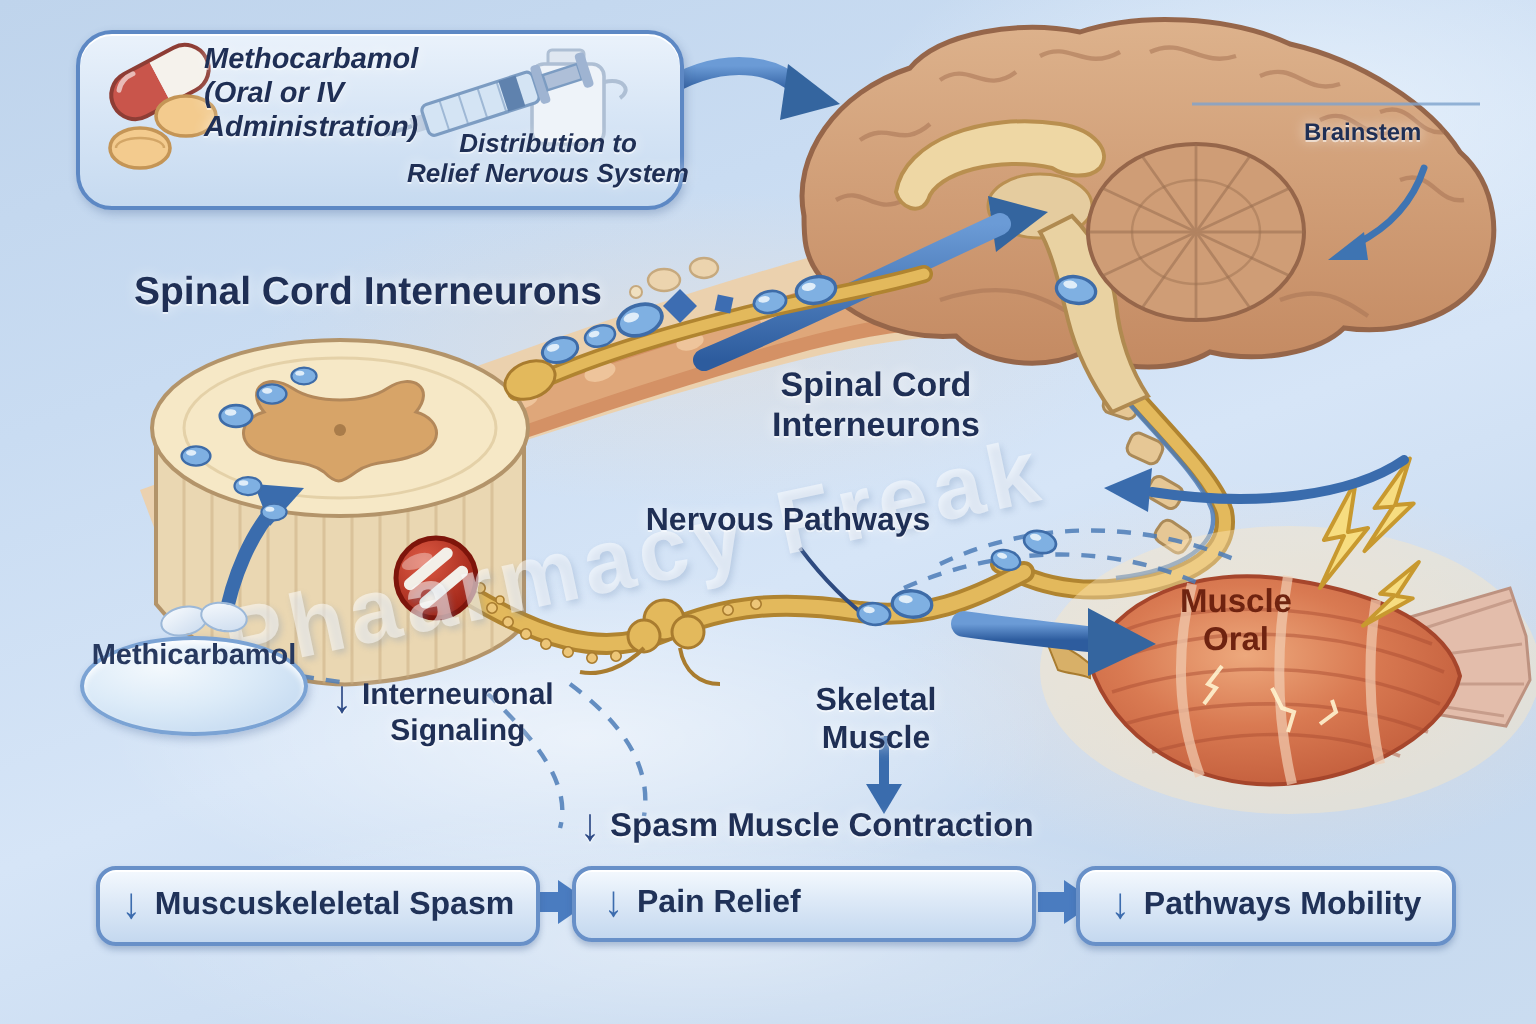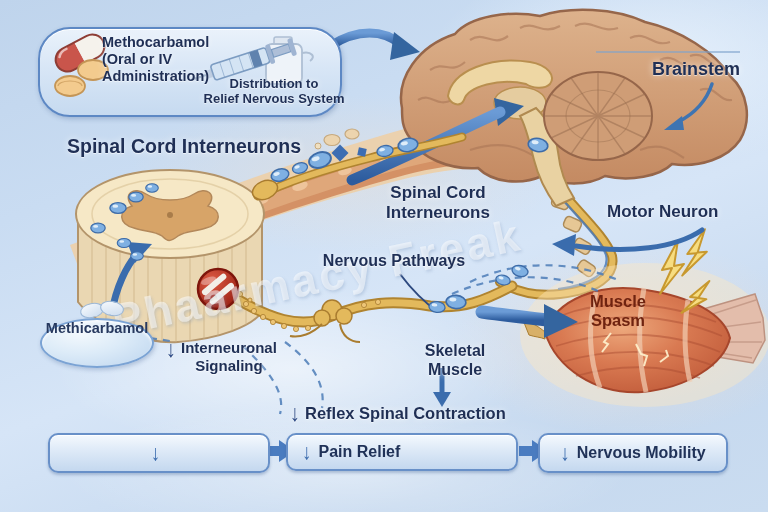--- a/index.html
+++ b/index.html
@@ -23,24 +23,25 @@
     font-size:45px;font-weight:bold;letter-spacing:3px;
     color:rgba(255,255,255,.52);text-shadow:1px 2px 3px rgba(110,140,180,.28);
     transform:rotate(-12deg);pointer-events:none;
   }
   .lbl{
     position:absolute;z-index:10;color:#1f2f55;font-weight:bold;line-height:1.18;
     text-shadow:0 1px 0 rgba(255,255,255,.55),0 0 7px rgba(255,255,255,.75);
   }
   .center{text-align:center;}
   .admin-box{
-    position:absolute;left:38px;top:27px;width:300px;height:86px;z-index:10;
-    border:2.5px solid #5d88c4;border-radius:32px;
+    position:absolute;left:38px;top:15px;width:300px;height:86px;z-index:10;
+    border:2.5px solid #5d88c4;border-radius:18px;
     background:linear-gradient(180deg,#eaf2fb 0%,#d8e6f6 45%,#c6daf0 100%);
     box-shadow:inset 0 1px 0 #fff,1px 2px 5px rgba(60,90,140,.3);
+    font-style:italic;
   }
   .flow-box{
     position:absolute;top:433px;z-index:10;display:flex;align-items:center;justify-content:center;
     border:2px solid #6890c8;border-radius:10px;
     background:linear-gradient(180deg,#f4f9fe 0%,#dde9f7 45%,#c4d8ef 100%);
     box-shadow:0 2px 3px rgba(70,100,150,.35),inset 0 1px 0 #fff;
     font-weight:bold;font-size:16px;color:#203258;
   }
   .flow-box .fb-arrow{color:#3c6cae;font-size:19px;margin-right:7px;transform:scaleY(1.15);}
   .dn-arrow{color:#2e4b86;font-size:20px;font-weight:bold;margin-right:5px;transform:scaleY(1.15);display:inline-block;}
@@ -327,68 +328,68 @@
         <rect x="70" y="-4" width="18" height="8" fill="#aebfd8" stroke="#7c9cc2" stroke-width="1.2"></rect>
         <rect x="88" y="-9" width="5" height="18" rx="2" fill="#9fb4d2"></rect>
       </g>
     </svg>
     <div class="lbl center" style="position:absolute;left:158px;top:47px;width:152px;font-size:13px">
       <span>Distribution to</span><br>
       <span>Relief Nervous System</span>
     </div>
   </div>
 
-  <div class="lbl" style="left:652px;top:59px;font-size:18px">Brainstem</div>
+  <div class="lbl" style="left:652px;top:59px;font-size:12px">Brainstem</div>
   <div class="lbl center" style="left:368px;top:183px;width:140px;font-size:17px">
     <span>Spinal Cord</span><br>
     <span>Interneurons</span>
   </div>
 
   <div class="lbl" style="left:67px;top:135px;font-size:19.5px">Spinal Cord Interneurons</div>
 
-  <div class="lbl" style="left:607px;top:202px;font-size:17px">Motor Neuron</div>
 
   <div class="lbl center" style="left:314px;top:233px;width:160px;font-size:16px">
     <br>
     <span>Nervous Pathways</span>
   </div>
 
   <div class="bubble-pill" style="left:80px;top:303px;transform:rotate(-12deg)"></div>
   <div class="bubble-pill" style="left:100px;top:301px;transform:rotate(10deg)"></div>
   <div class="bubble">
     <span>Methicarbamol</span>
   </div>
 
   <div class="lbl" style="left:166px;top:339px;display:flex">
     <span class="dn-arrow">↓</span>
     <span class="center" style="font-size:15px;display:inline-block">
       <span>Interneuronal</span><br>
       <span>Signaling</span>
     </span>
   </div>
 
-  <div class="lbl center" style="left:412px;top:342px;width:86px;font-size:16px">
+  <div class="lbl center" style="left:395px;top:342px;width:86px;font-size:16px">
     <span>Skeletal</span><br>
     <span>Muscle</span>
   </div>
 
   <div class="lbl center" style="left:576px;top:292px;width:84px;font-size:16.5px;color:#6f2310;text-shadow:none">
     <span>Muscle</span><br>
-    <span>Spasm</span>
+    <span>Oral</span>
   </div>
 
   <div class="lbl" style="left:290px;top:402px;font-size:16.5px;display:flex;align-items:center">
     <span class="dn-arrow">↓</span>
-    <span>Reflex Spinal Contraction</span>
+    <span>Spasm Muscle Contraction</span>
   </div>
 
   <div class="flow-box" style="left:48px;width:218px;height:36px">
     <span class="fb-arrow">↓</span>
+    <span>Muscuskeleletal Spasm</span>
   </div>
   <div class="flow-box" style="left:286px;width:232px;height:38px;justify-content:flex-start;padding-left:14px;box-sizing:border-box">
     <span class="fb-arrow">↓</span>
     <span>Pain Relief</span>
   </div>
   <div class="flow-box" style="left:538px;width:186px;height:36px">
     <span class="fb-arrow">↓</span>
-    <span>Nervous Mobility</span>
+    <span>Pathways Mobility</span>
   </div>
 </div>
 
 </body></html>

